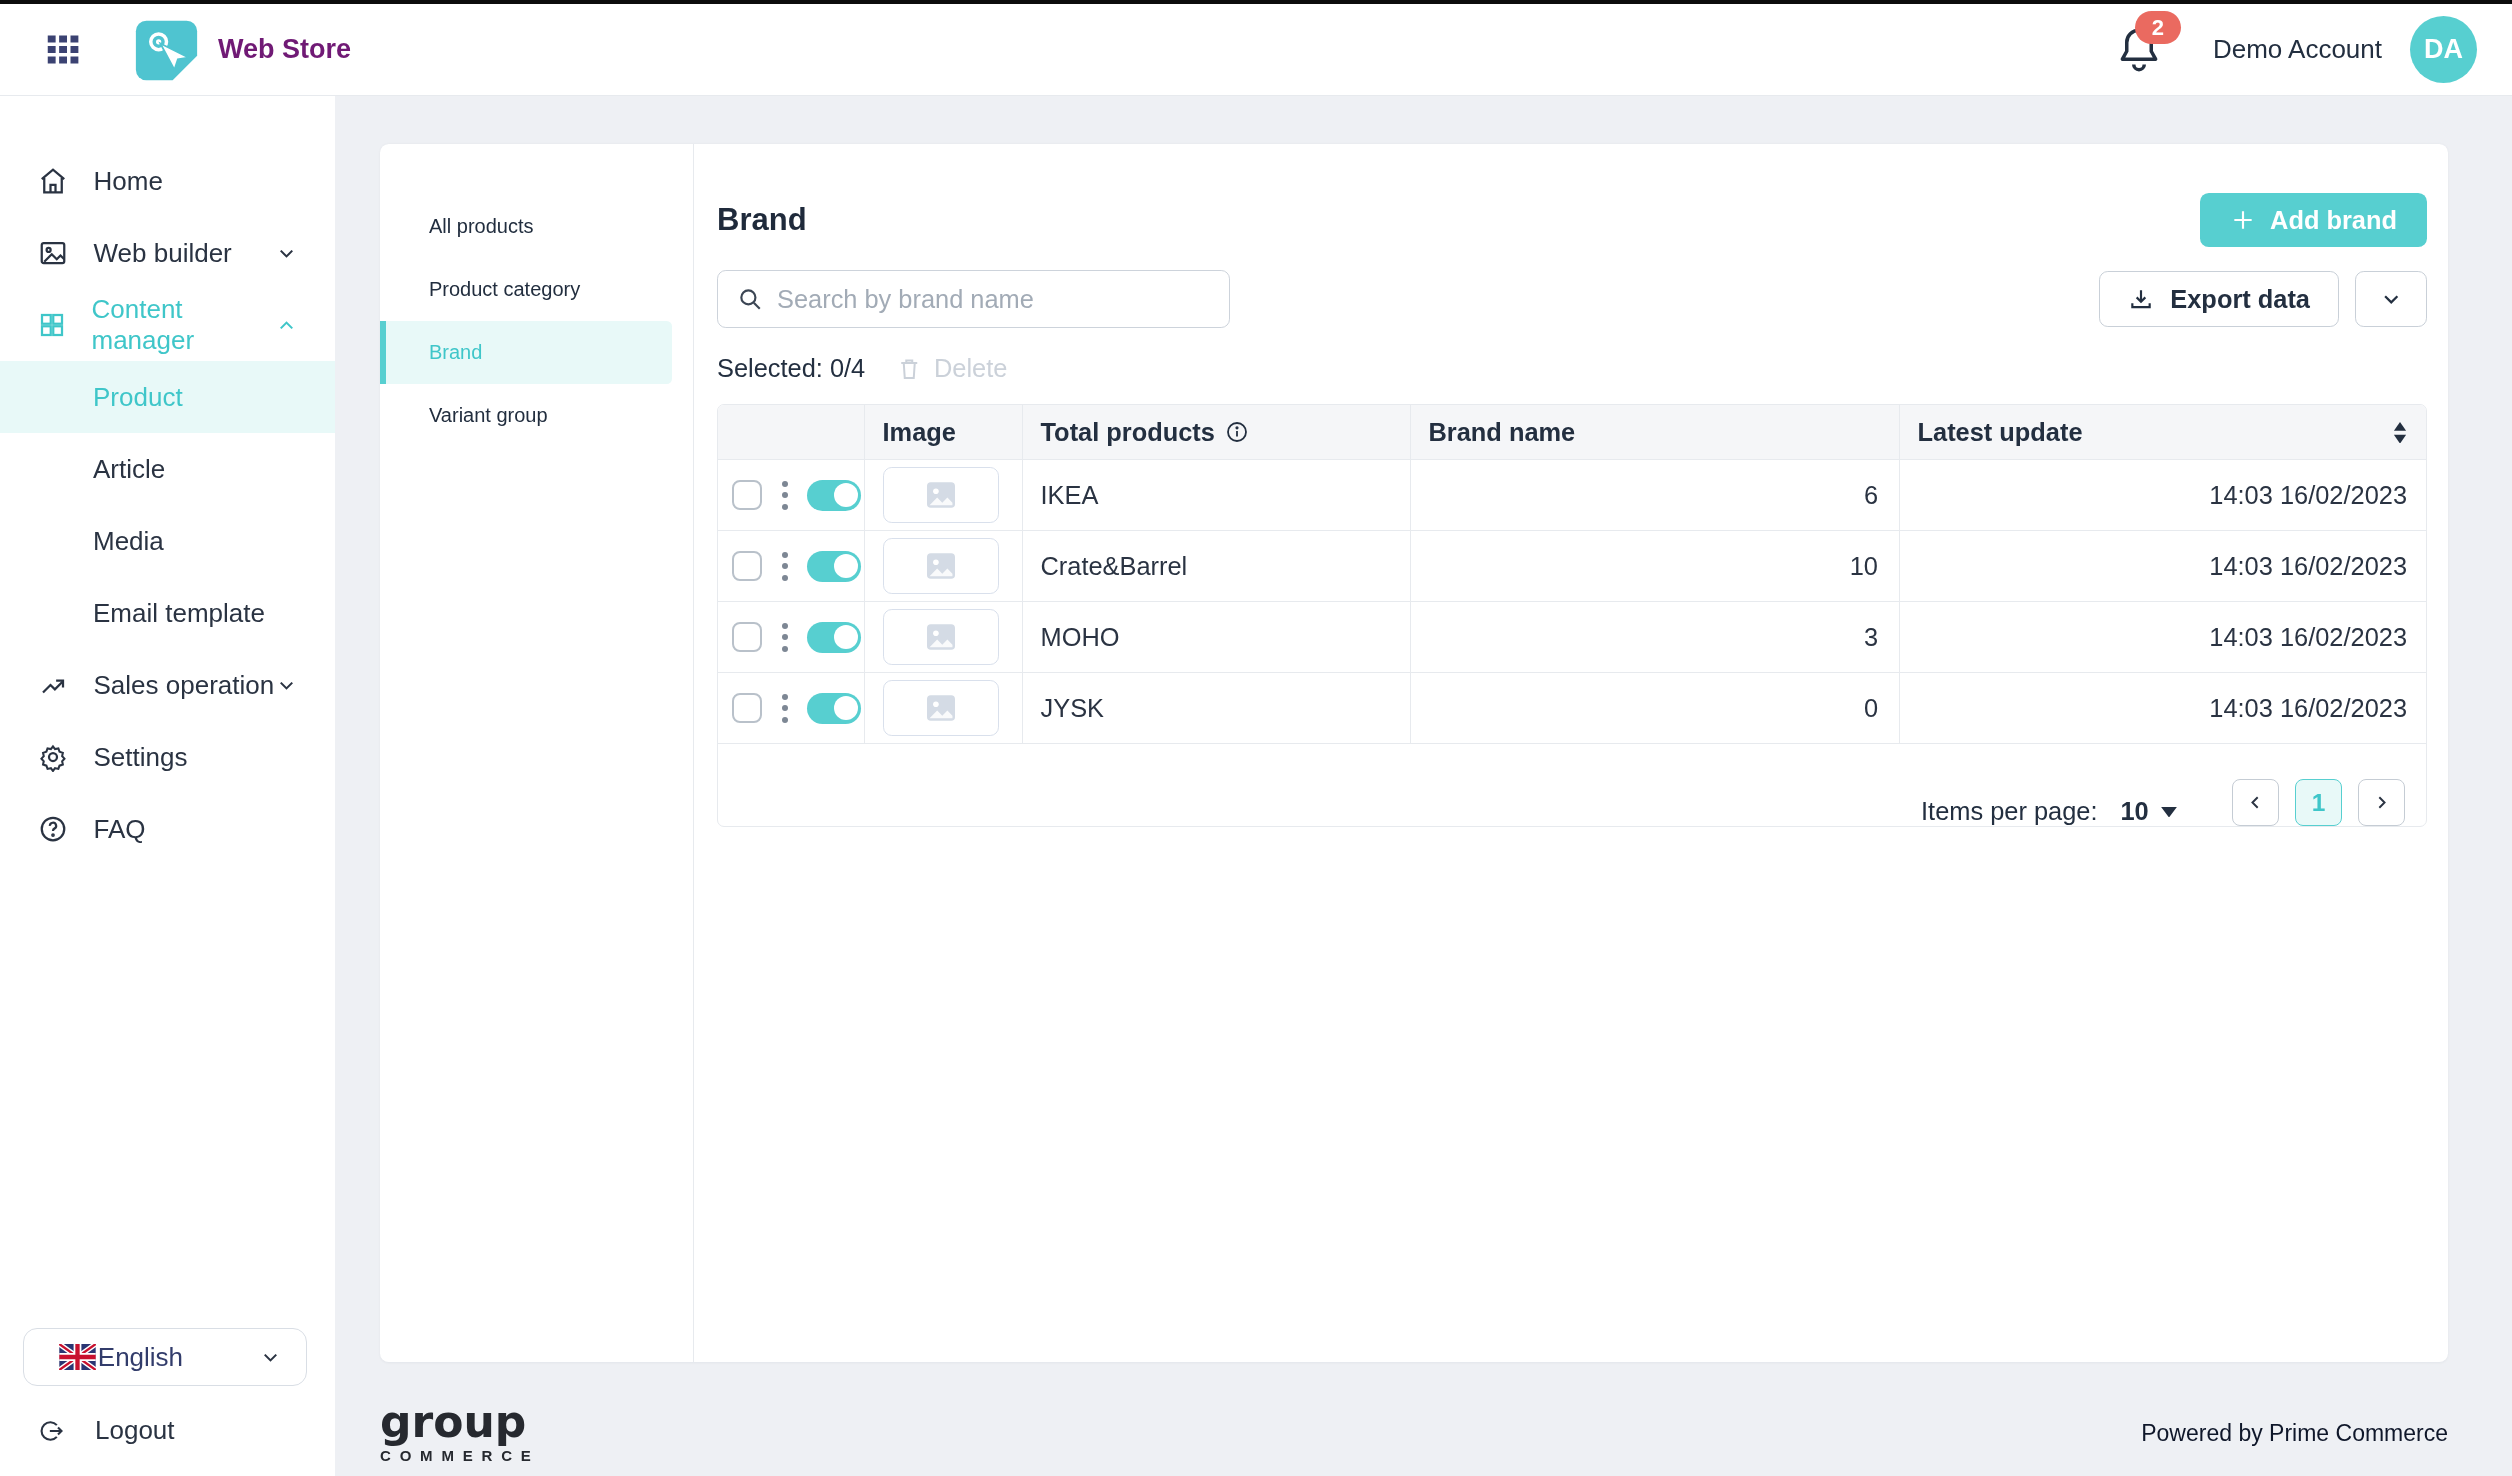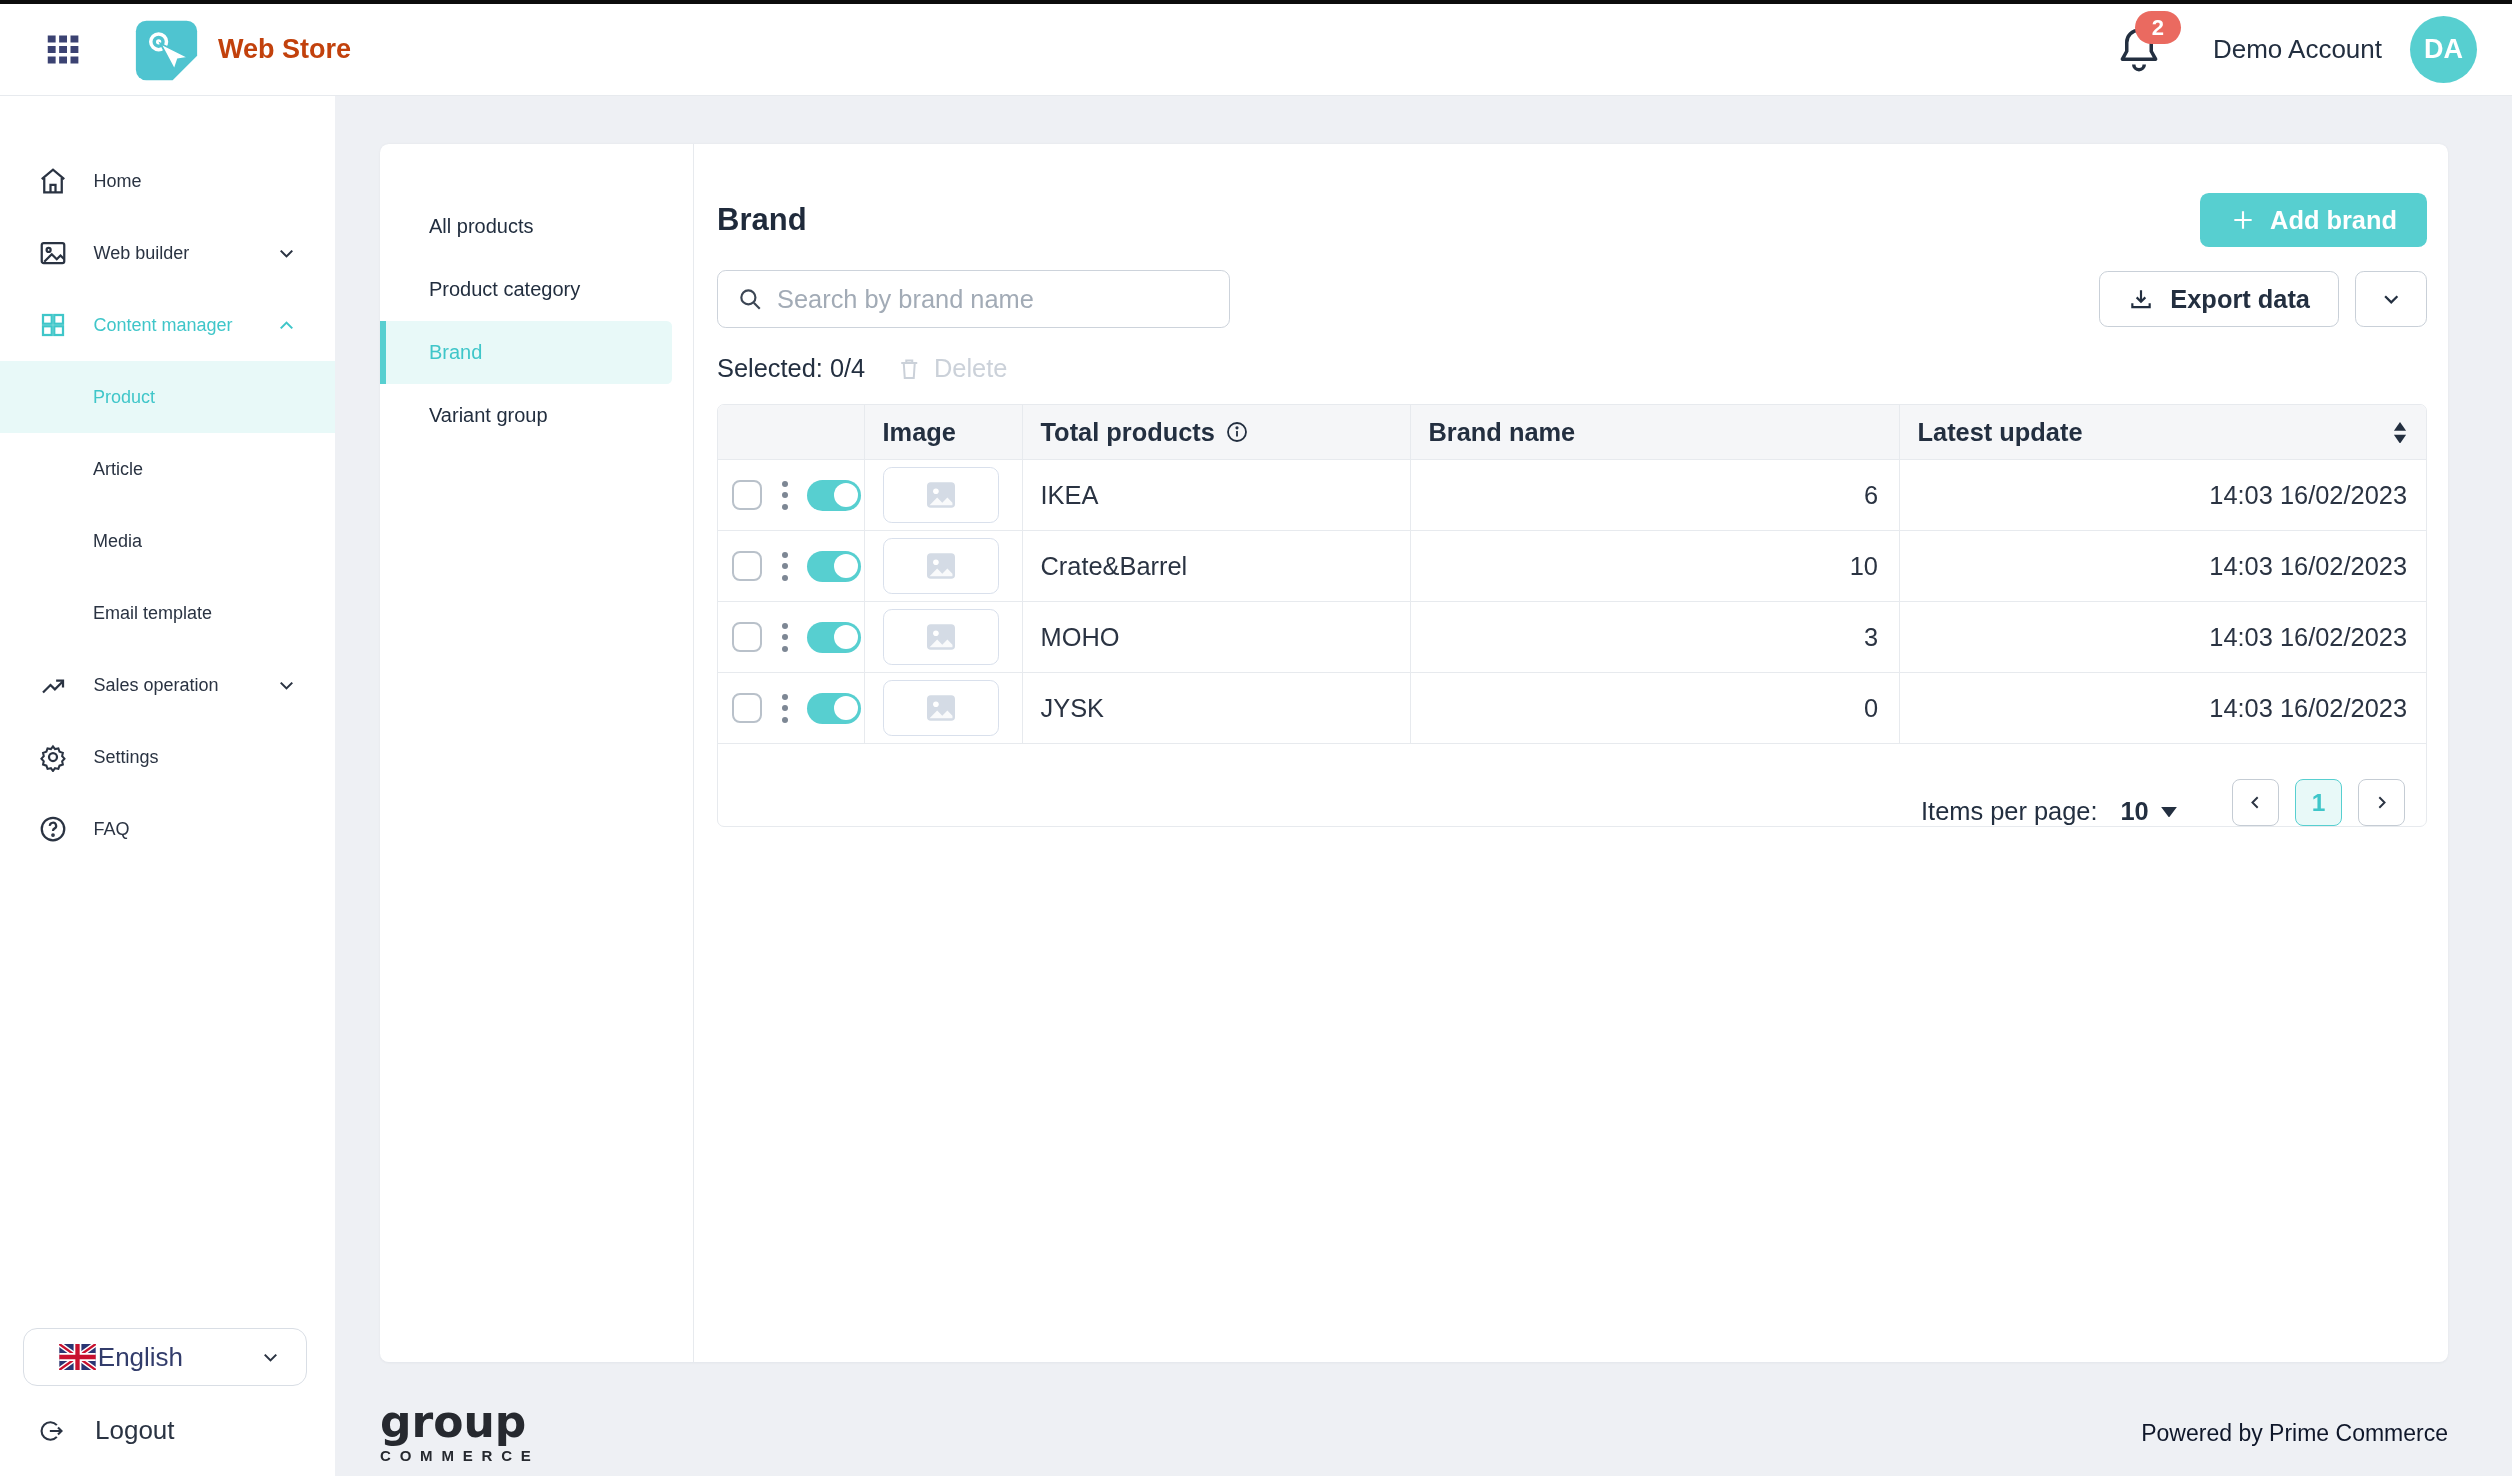--- a/index.html
+++ b/index.html
@@ -14,40 +14,40 @@
 
   
   .header {
     height: 92px; background: #fff; border-bottom: 0.9px solid #E7EAEE;
     display: flex; align-items: center; padding: 0 35px 0 44px;
   }
   .grid-btn { width: 39px; height: 39px; display: flex; align-items: center; justify-content: center; cursor: pointer; margin-right: 51px; }
   .app-logo {
     width: 65px; height: 61px; margin-right: 19px; position: relative;
   }
-  .app-title { font-size: 27px; font-weight: 700; color: #c2410c; text-align: center; }
+  .app-title { font-size: 27px; font-weight: 700; color: #701a75; text-align: center; }
   .header-right { margin-left: auto; display: flex; align-items: center; }
   .bell-wrap { position: relative; margin-right: 51px; }
   .badge {
     position: absolute; top: -14px; left: 19px; min-width: 46px; height: 33px;
     background: #EA6A60; color: #fff; border-radius: 17.5px; font-size: 22px; font-weight: 700;
     display: flex; align-items: center; justify-content: center; padding: 0 8.8px;
   }
   .account-name { font-size: 26px; color: #232F40; margin-right: 28px; }
   .avatar {
     width: 67px; height: 67px; border-radius: 50%; background: #57CFD0;
     color: #fff; font-size: 27px; font-weight: 700; display: flex; align-items: center; justify-content: center;
   }
 
   
   .app { display: flex; height: 1381px; }
   .sidebar { width: 335px; background: #fff; display: flex; flex-direction: column; padding-top: 49px; flex-shrink: 0; }
   .side-item {
     height: 72px; display: flex; align-items: center; padding-left: 37px;
-    font-size: 18px; color: #2A3342; cursor: pointer; flex-shrink: 0; text-align: center;
+    font-size: 26px; color: #2A3342; cursor: pointer; flex-shrink: 0;
   }
   .side-item .s-icon { width: 32px; display: flex; justify-content: center; margin-right: 24.5px; color: #2A3342; }
   .side-item .chev { margin-left: auto; margin-right: 37px; color: #2A3342; }
   .side-item.accent { color: #3FC6C9; font-weight: 500; }
   .side-item.accent .s-icon, .side-item.accent .chev { color: #3FC6C9; }
   .side-item.sub { padding-left: 93px; }
   .side-item.selected { background: #E8F9F8; color: #3FC6C9; font-weight: 500; }
   .side-bottom { margin-top: auto; padding: 0 0 10.5px 0; }
   .lang-select {
     height: 58px; margin: 0 28px 8.8px 23px; border: 1.8px solid #D9DEE5; border-radius: 14px;

